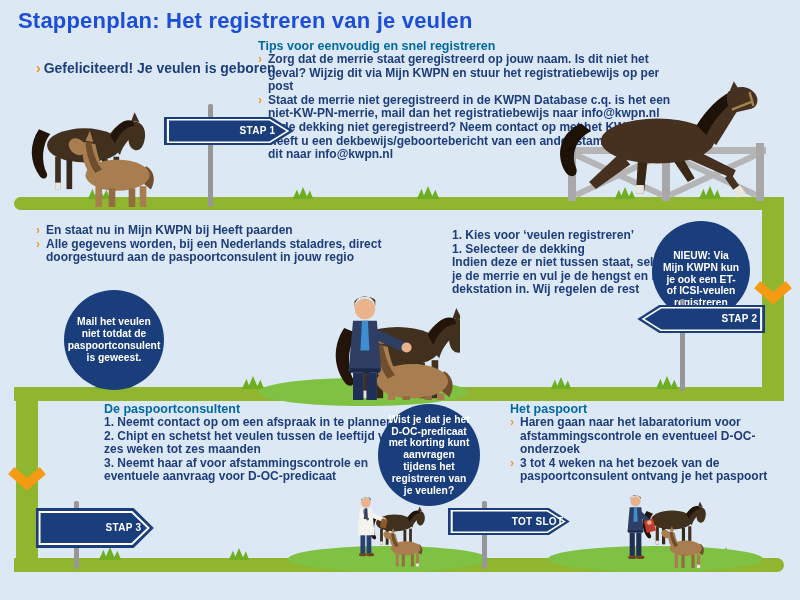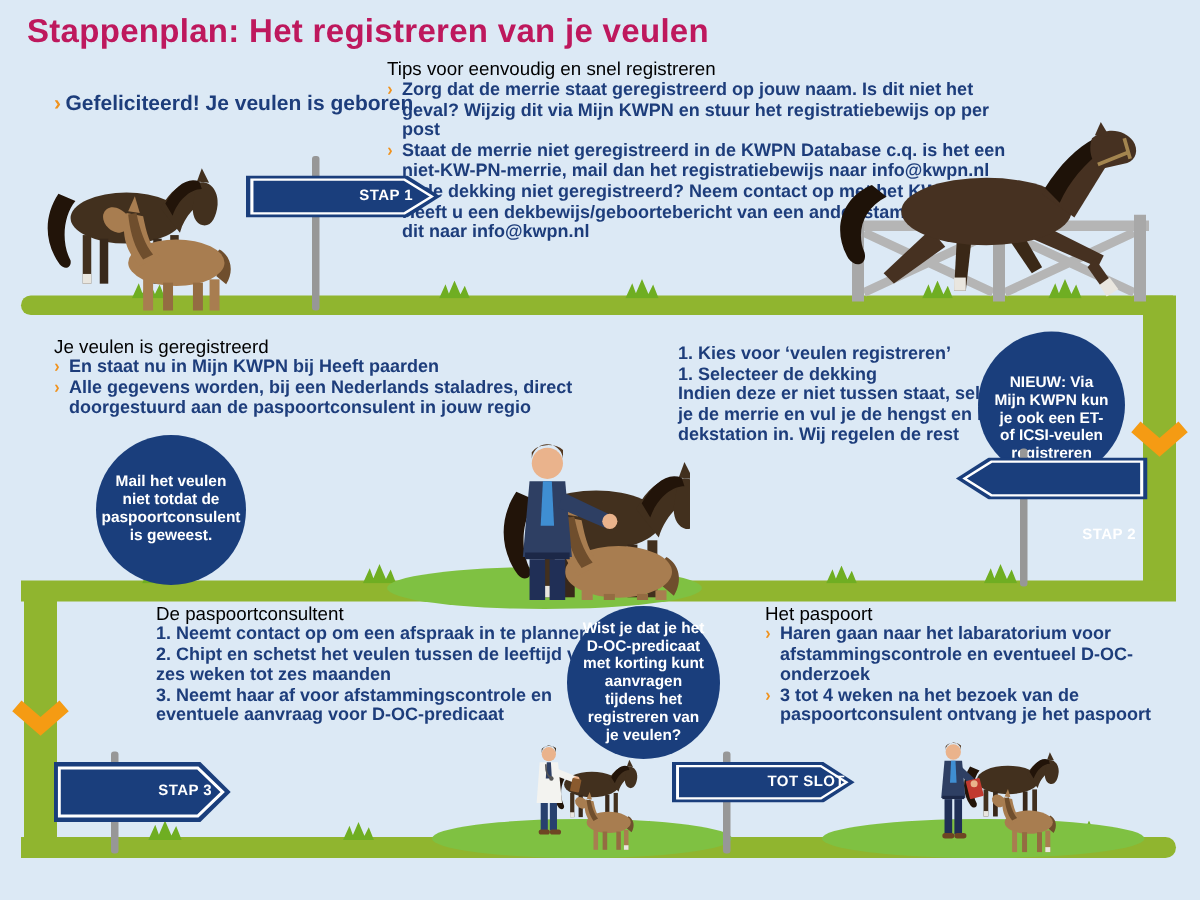--- a/index.html
+++ b/index.html
@@ -1,21 +1,21 @@
 <!DOCTYPE html>
 <html><head>
 <meta charset="utf-8">
 <style>
   html,body{margin:0;padding:0;}
   body{font-family:"Liberation Sans",sans-serif;}
   .stage{position:relative;width:800px;height:600px;background:#dce9f5;overflow:hidden;}
 
   
-  .title{position:absolute;left:18px;top:8px;font-size:22px;font-weight:600;color:#be185d;letter-spacing:0.2px;}
-  .orange-h{color:#000000;font-weight:400;font-size:12.5px;line-height:14px;}
+  .title{position:absolute;left:18px;top:8px;font-size:22px;font-weight:600;color:#1d4ed8;letter-spacing:0.2px;}
+  .orange-h{color:#0369a1;font-weight:700;font-size:12.5px;line-height:14px;}
   .body-txt{font-size:12px;line-height:13.6px;font-weight:600;color:#1d3d7b;}
   .li{position:relative;padding-left:10px;}
   .chev{position:absolute;left:0;top:0;color:#f0921d;font-weight:700;transform:scaleX(0.9);}
   .congrats{position:absolute;left:36px;top:60px;font-size:14px;font-weight:700;color:#1d3d7b;}
   .congrats .chev{position:static;margin-right:3px;}
   p{margin:0;}
 
   .tips{position:absolute;left:258px;top:39px;width:420px;}
   .sec2-txt{position:absolute;left:36px;top:224px;width:365px;}
   .instructions{position:absolute;left:452px;top:229px;width:238px;}
@@ -33,21 +33,21 @@
   
   .tuft{position:absolute;}
   .mound{position:absolute;background:#7fc142;border-radius:50%;}
 
   
   .pole{position:absolute;width:5px;background:#979797;border-radius:2px;}
   .sign{position:absolute;padding-left:33px;}
   .sign svg{position:absolute;left:0;top:0;width:100%;height:100%;}
   .sign .sign-label{position:absolute;width:100%;text-align:center;color:#fff;font-size:10px;font-weight:700;letter-spacing:0.3px;top:50%;transform:translateY(-52%);}
   .sign.point-right .sign-label{padding-right:10px;box-sizing:border-box;}
-  .sign.point-left .sign-label{padding-left:12px;box-sizing:border-box;margin-top:38px;}
+  .sign.point-left .sign-label{padding-left:12px;box-sizing:border-box;}
 
   
   .note-circle{position:absolute;border-radius:50%;background:#1a3e7c;color:#fff;display:flex;align-items:center;justify-content:center;text-align:center;font-size:10.3px;line-height:11.8px;font-weight:600;padding:10px;box-sizing:border-box;}
   .c-speen{left:64px;top:290px;width:100px;height:100px;}
   .c-nieuw{left:652px;top:221px;width:98px;height:98px;align-items:flex-end;}
   .c-doc{left:378px;top:404px;width:102px;height:102px;}
 
   .down-arrow{position:absolute;}
   .scene{position:absolute;}
 </style>
@@ -236,21 +236,20 @@
     </svg>
   <svg class="scene" style="left:548px;top:80px;width:225px;height:123px" viewBox="0 0 230 125">
       <use href="#trot"></use>
     </svg>
 
   <svg class="down-arrow" style="left:752px;top:280px;width:42px;height:26px" viewBox="0 0 40 24">
     <polyline points="5,4 20,17 35,4" fill="none" stroke="#f59b13" stroke-width="9"></polyline>
   </svg>
 
   <div class="sec2-txt">
-    <div class="orange-h">Je veulen is geregistreerd</div>
     <div class="body-txt">
       <div class="li"><span class="chev">›</span><span>En staat nu in Mijn KWPN bij Heeft paarden</span></div>
       <div class="li"><span class="chev">›</span><span>Alle gegevens worden, bij een Nederlands staladres, direct doorgestuurd aan de paspoortconsulent in jouw regio</span></div>
     </div>
   </div>
 
   <div class="note-circle c-speen">
     <span>Mail het veulen niet totdat de paspoortconsulent is geweest.</span>
   </div>
 

